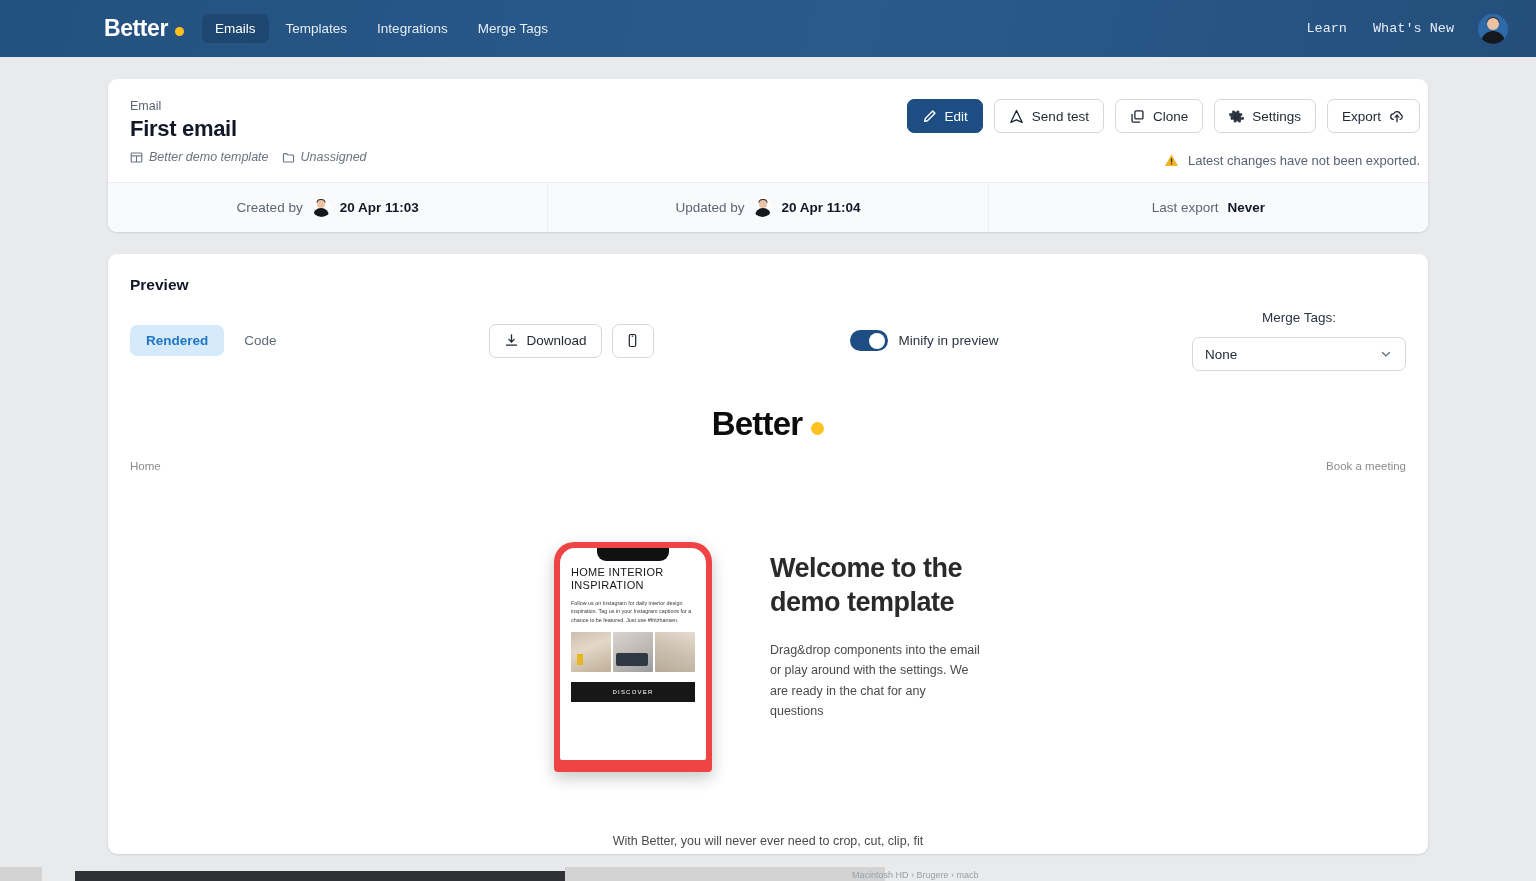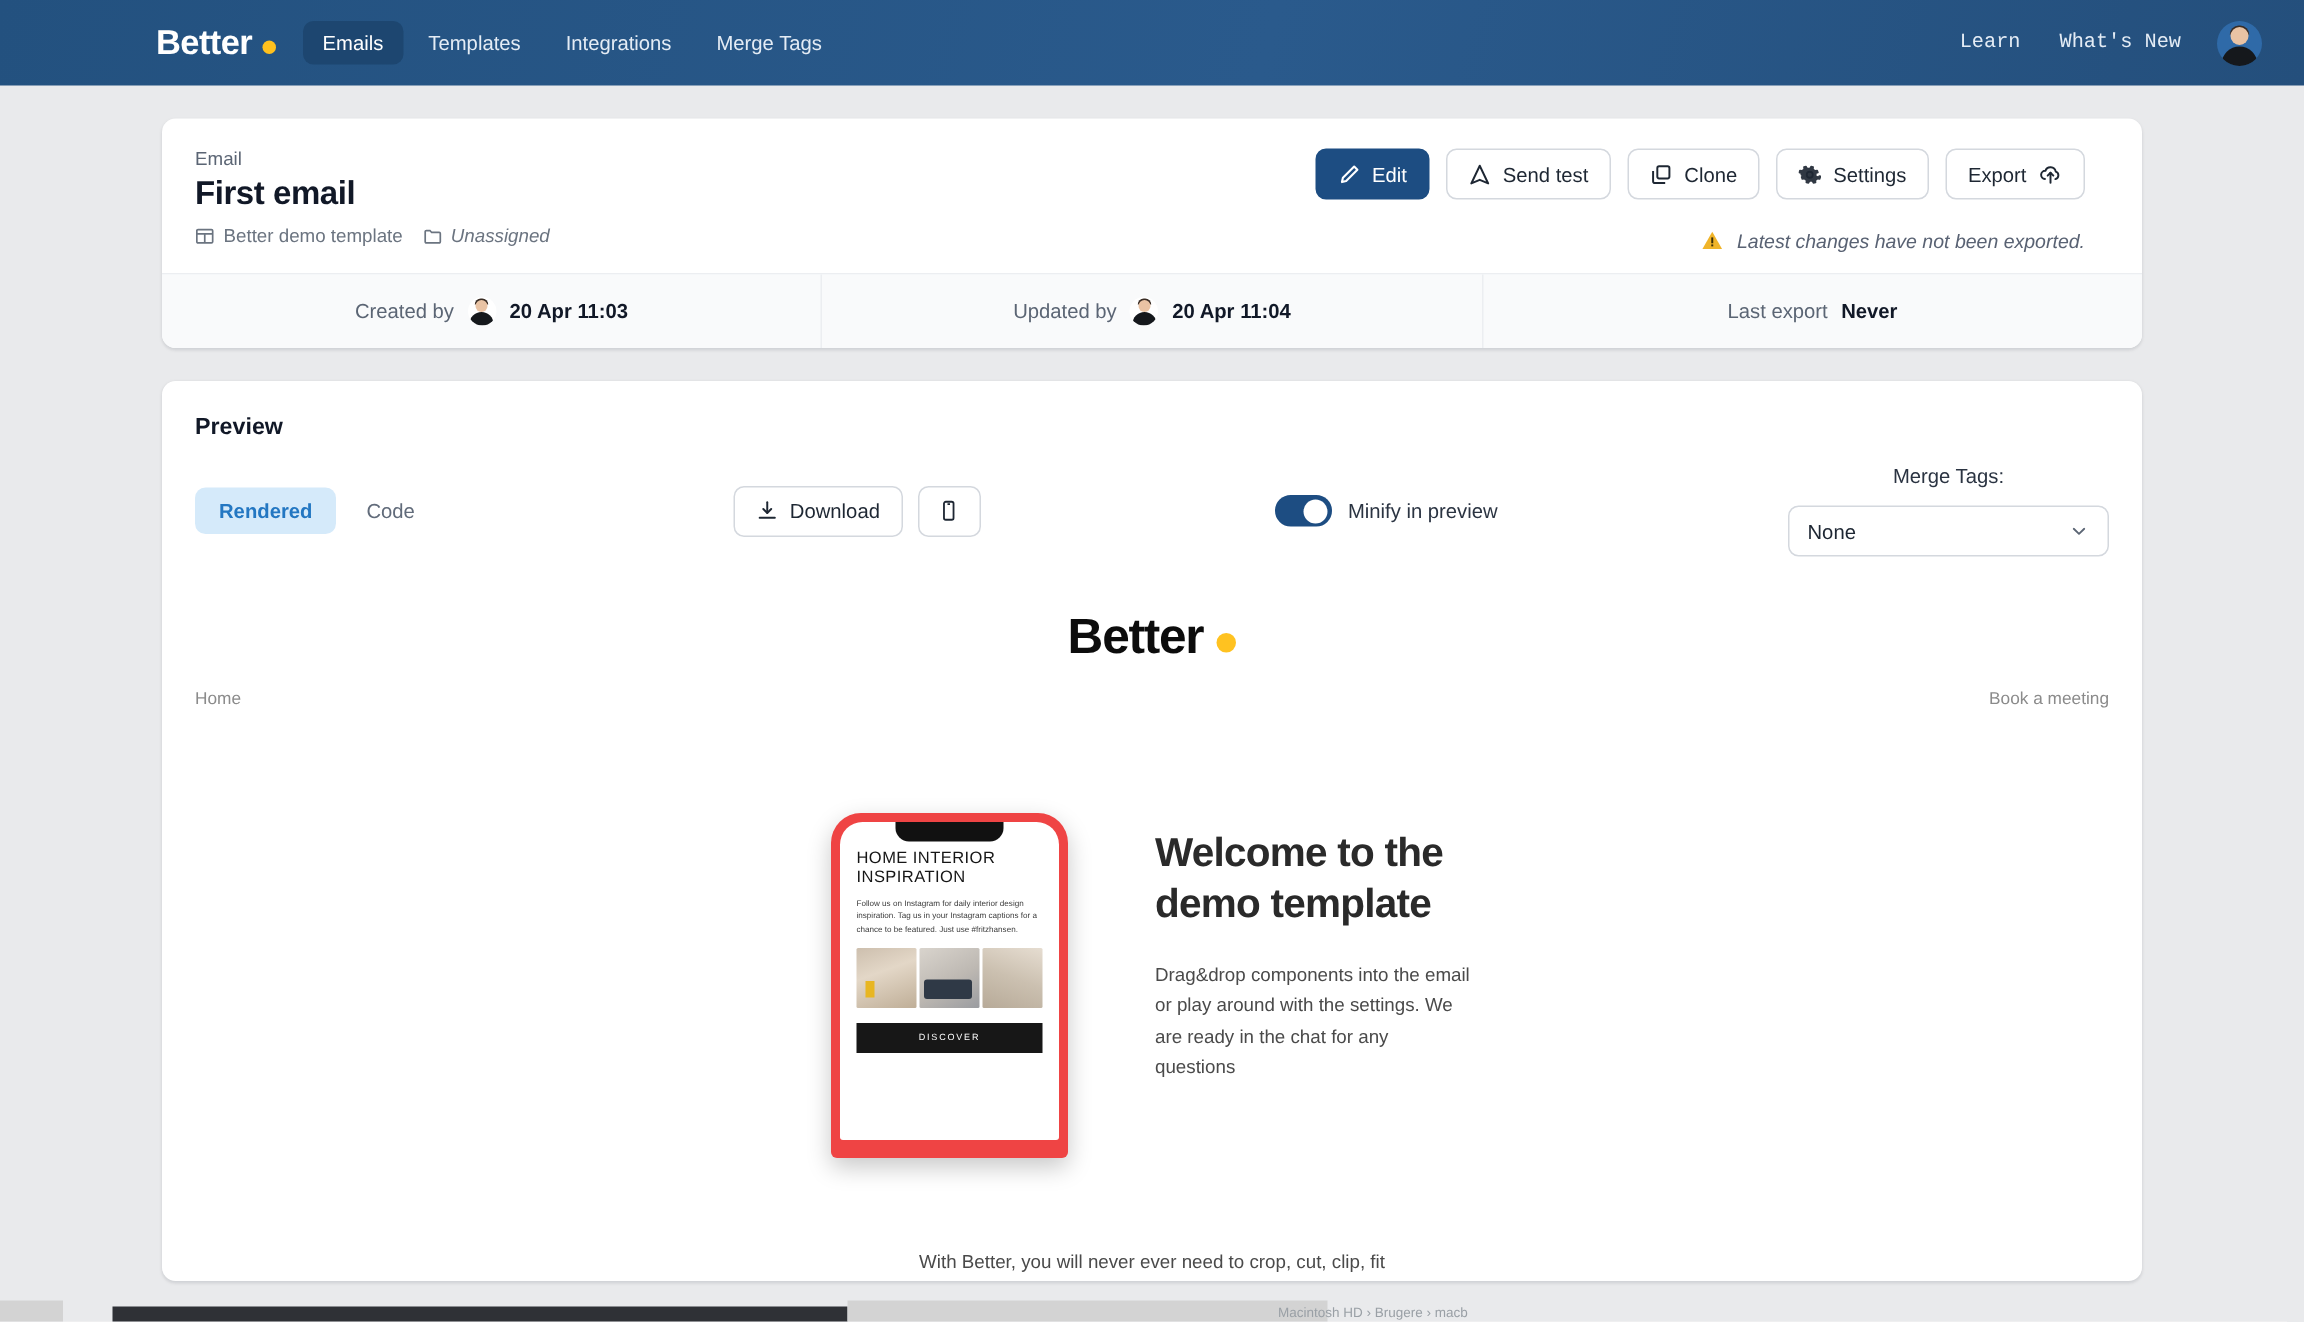--- a/index.html
+++ b/index.html
@@ -41,37 +41,37 @@
 
   
   .page { padding: 22px 108px 0 108px; }
 
   .card {
     background: #ffffff; border-radius: 9px;
     box-shadow: 0 1px 2px rgba(16,24,40,.06), 0 1px 3px rgba(16,24,40,.07);
   }
 
   
-  .hdr-top { display: flex; padding: 20px 38px 14px 22px; }
+  .hdr-top { display: flex; padding: 20px 8px 14px 22px; }
   .hdr-left { flex: 1 1 auto; }
   .kicker { font-size: 12.5px; color: #5b6574; margin-bottom: 3px; }
   .title { font-size: 22px; font-weight: 700; color: #111827; letter-spacing: -0.3px; }
   .sub-row { display: flex; align-items: center; gap: 13px; margin-top: 8px; }
-  .sub-item { display: flex; align-items: center; gap: 6px; font-size: 12.5px; color: #6b7480; }
+  .sub-item { display: flex; align-items: center; gap: 6px; font-size: 12.5px; color: #6b7480; font-style: italic; }
   .sub-item.italic { font-style: italic; }
   .hdr-right { display: flex; flex-direction: column; align-items: flex-end; gap: 20px; }
   .btnrow { display: flex; gap: 11px; }
   .btn {
     display: flex; align-items: center; gap: 8px;
     height: 34px; padding: 0 14px; border-radius: 7px;
     border: 1px solid #d4d8de; background: #fff; color: #1e2733;
     font-size: 13.5px; cursor: pointer; white-space: nowrap;
   }
   .btn.primary { background: #1d4d82; border-color: #1d4d82; color: #fff; }
-  .warn { display: flex; align-items: center; gap: 9px; font-size: 13px; color: #596273; font-style: italic; }
+  .warn { display: flex; align-items: center; gap: 9px; font-size: 13px; color: #596273; }
   .warn-ico { color: #f0b429; font-size: 14px; }
 
   .hdr-meta { display: flex; border-top: 1px solid #eceef1; background: #f9fafb; border-radius: 0 0 9px 9px; }
   .meta-cell {
     flex: 1 1 0; display: flex; align-items: center; justify-content: center;
     gap: 9px; padding: 15px 0; font-size: 13.5px; color: #5b6574;
   }
   .meta-cell + .meta-cell { border-left: 1px solid #eceef1; }
   .meta-val { color: #111827; font-weight: 600; }
   .mini-av { width: 19px; height: 19px; border-radius: 50%; overflow: hidden; background: #fff; position: relative; }

